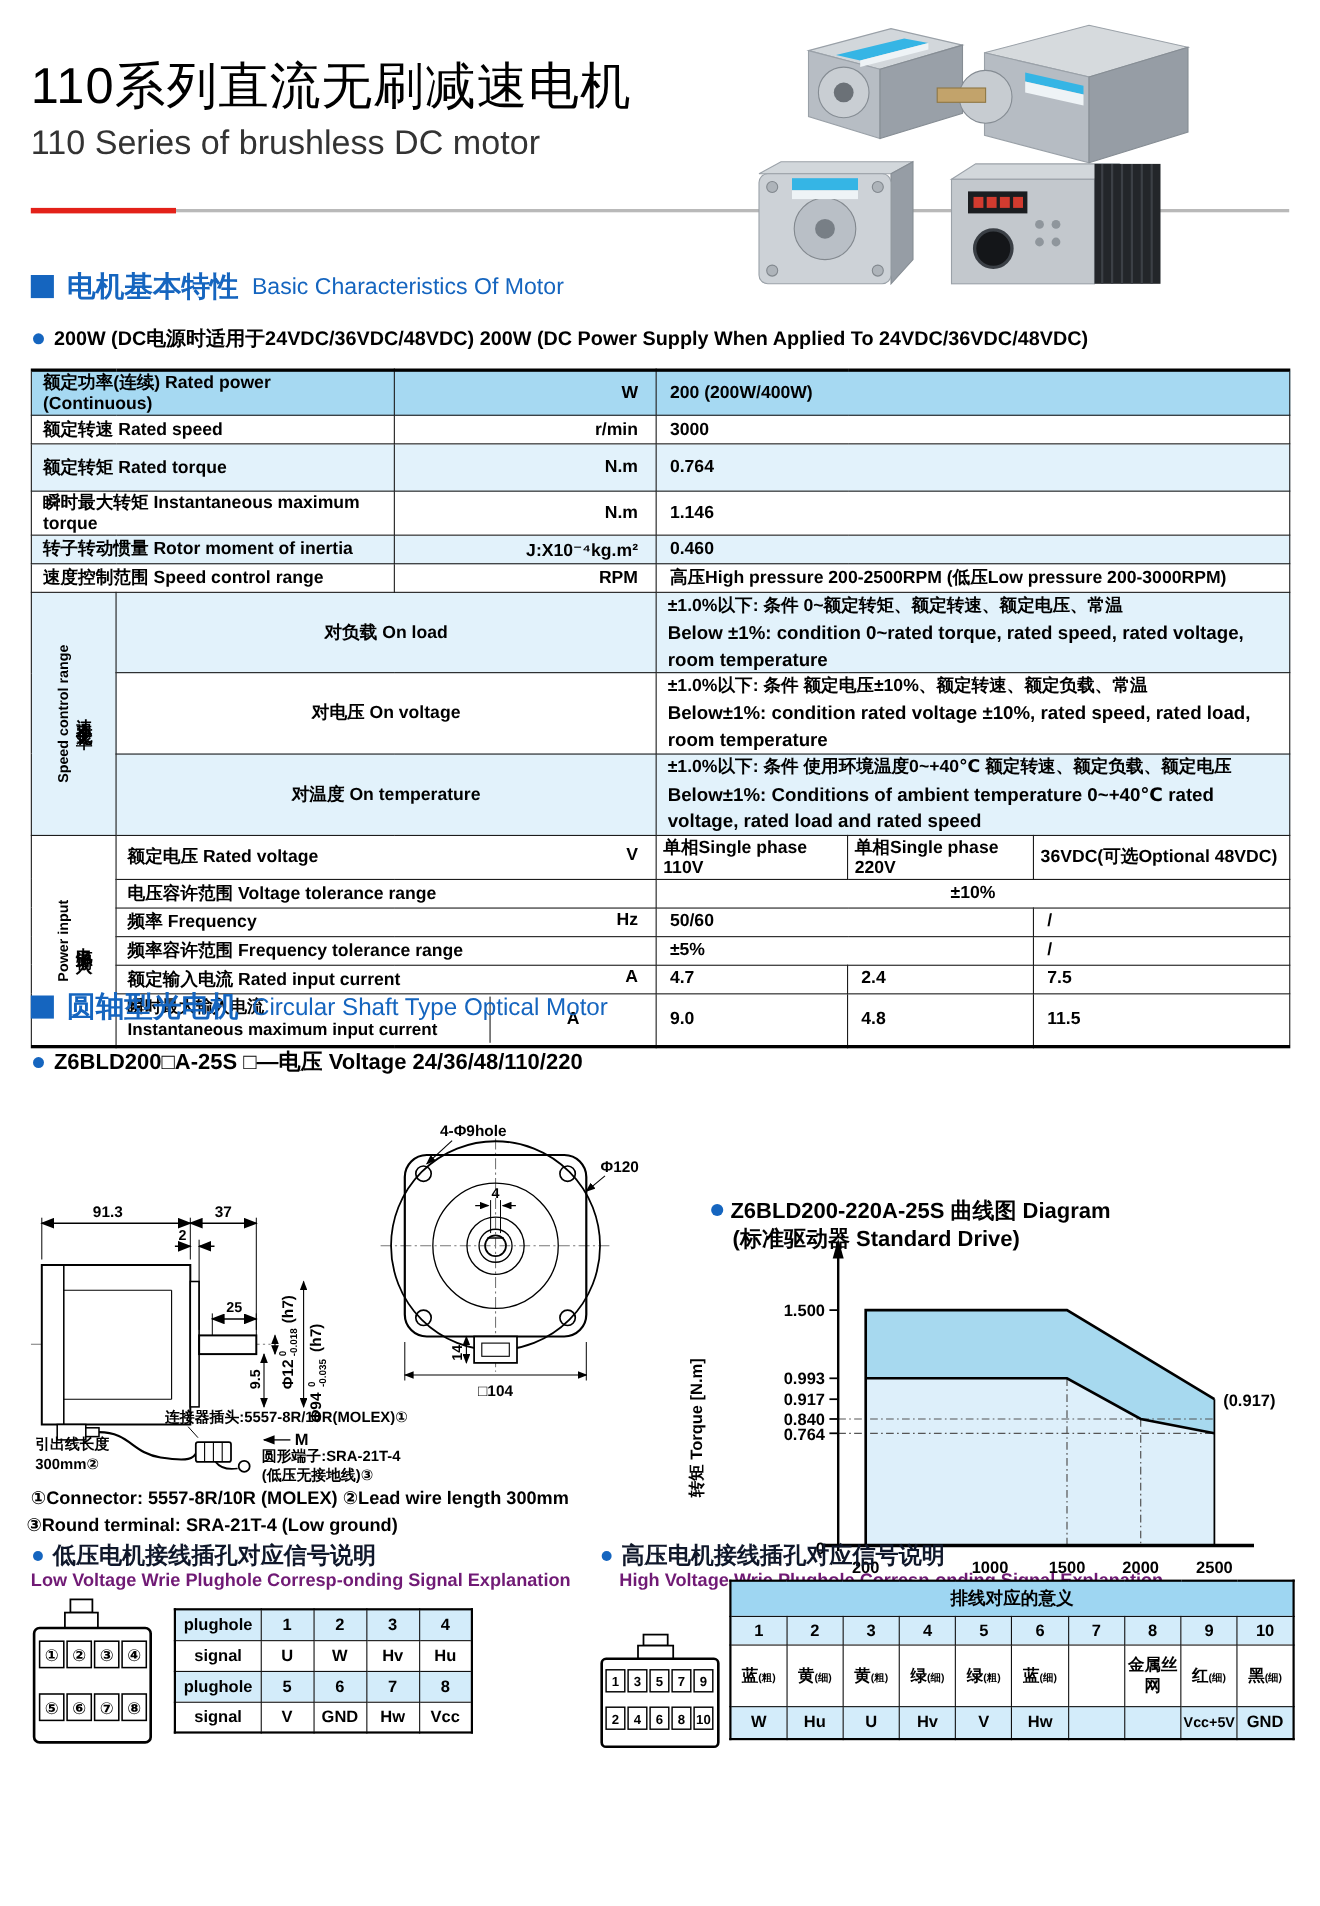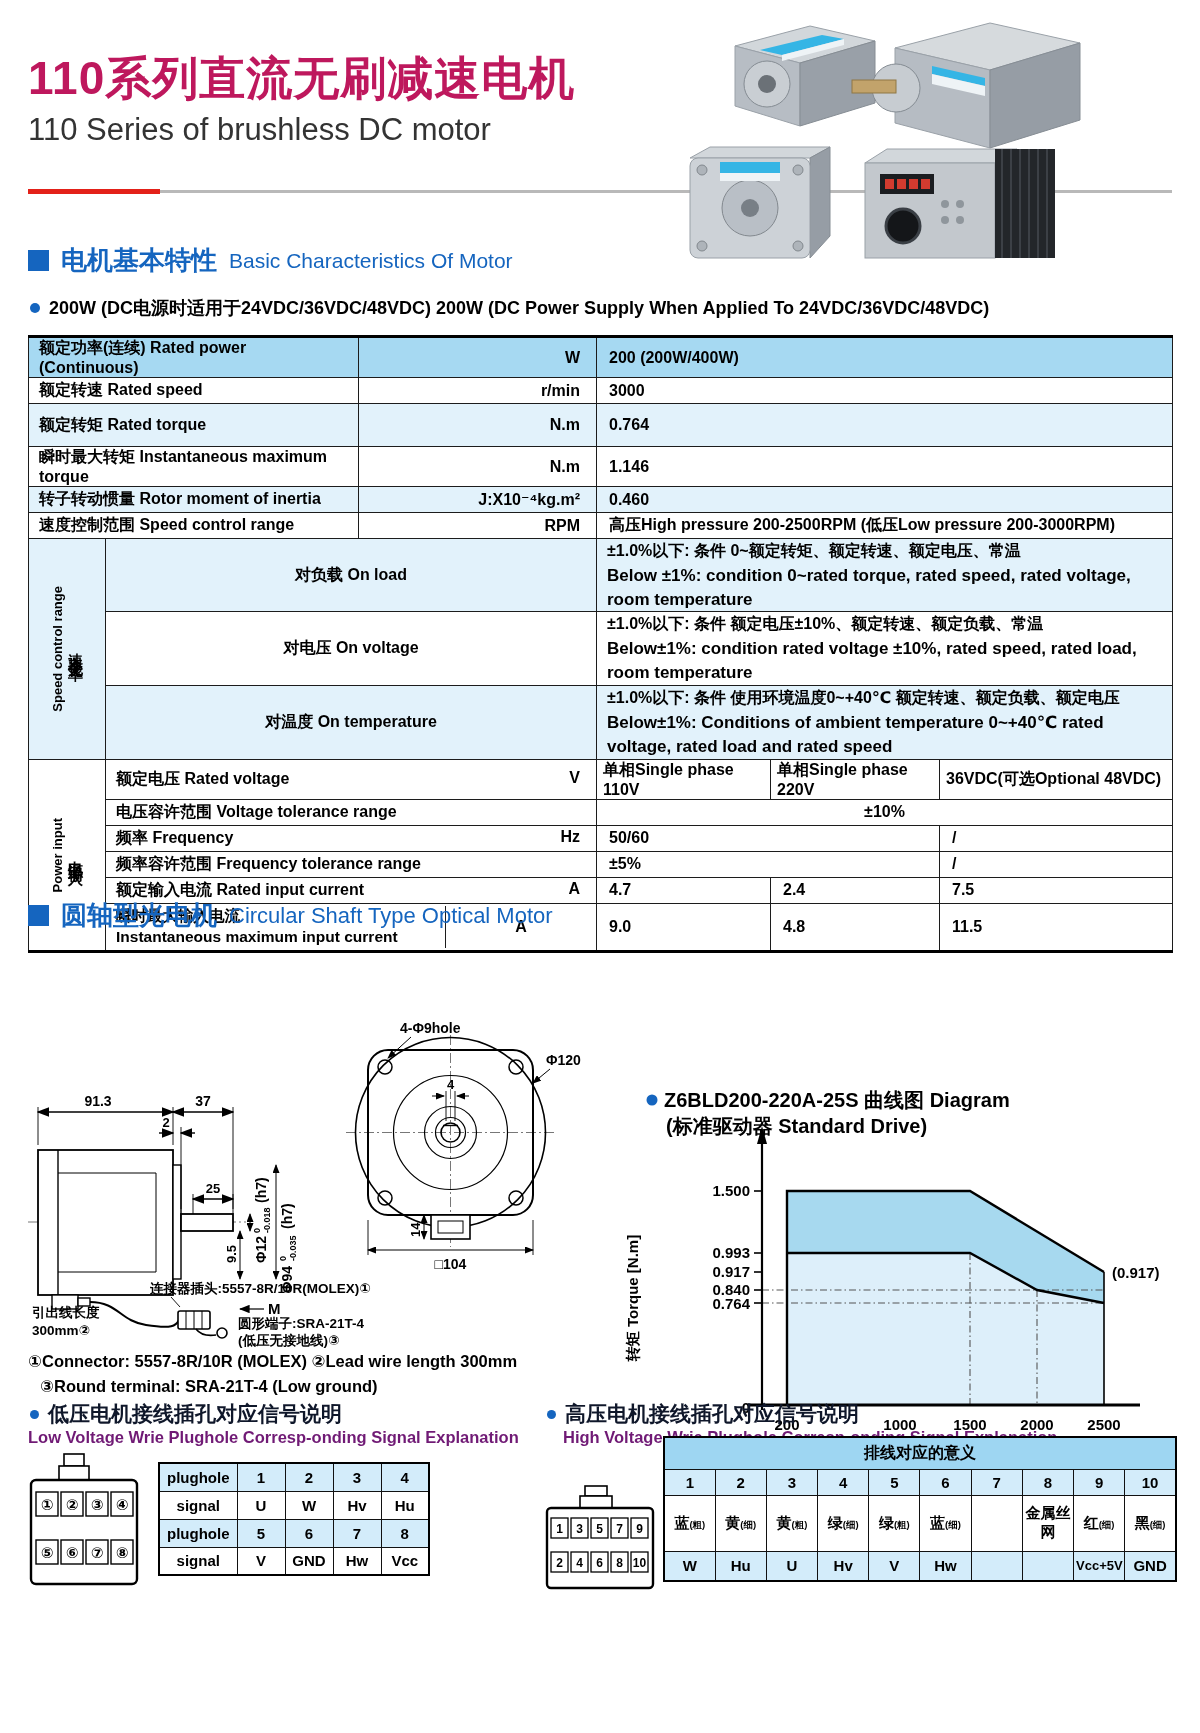--- a/index.html
+++ b/index.html
@@ -1,19 +1,19 @@
 <!DOCTYPE html>
 <html><head>
 <meta charset="utf-8">
 <style>
   html,body{margin:0;padding:0;background:#888;}
   #page{position:relative;width:1200px;height:1733px;background:#fff;overflow:hidden;
         font-family:"Liberation Sans","DejaVu Sans",sans-serif;color:#000;}
   .abs{position:absolute;}
-  .zh-title{font-size:46px;font-weight:700;color:#be185d;letter-spacing:1px;}
+  .zh-title{font-size:46px;font-weight:400;color:#000000;letter-spacing:1px;}
   .en-title{font-size:31px;font-weight:500;color:#333;}
   .rule-red{height:5px;background:#e32119;}
   .rule-gray{height:3px;background:#b9b9b9;}
   .sec-head{display:flex;align-items:center;gap:12px;}
   .sec-sq{width:21px;height:21px;background:#1565bf;flex:0 0 auto;}
   .sec-zh{font-size:26px;font-weight:700;color:#1565bf;}
   .sec-en{font-size:21px;font-weight:500;color:#1565bf;}
   .dot{width:10px;height:10px;border-radius:50%;background:#1565bf;flex:0 0 auto;}
   .bullet-line{display:flex;align-items:center;gap:9px;font-size:18px;font-weight:600;color:#000;}
   .bullet-line.big{font-size:20px;font-weight:700;}
@@ -255,20 +255,24 @@
       <td class="val">11.5</td>
     </tr>
   </tbody>
     </table>
 
   <div class="abs sec-head" style="left:28px;top:898px;">
     <div class="sec-sq"></div>
     <span class="sec-zh">圆轴型光电机</span>
     <span class="sec-en" style="font-size:22px;">Circular Shaft Type Optical Motor</span>
   </div>
+  <div class="abs bullet-line big" style="left:30px;top:952px;">
+    <div class="dot"></div>
+    <span>Z6BLD200□A-25S  □—电压 Voltage 24/36/48/110/220</span>
+  </div>
 
   <svg class="abs" style="left:28px;top:995px;" width="592" height="400" viewBox="0 0 592 400">
     <defs>
       <marker id="arr" markerWidth="9" markerHeight="7" refX="8" refY="3.5" orient="auto">
         <path d="M0,0 L9,3.5 L0,7 z" fill="#000"></path>
       </marker>
       <marker id="arrS" markerWidth="9" markerHeight="7" refX="1" refY="3.5" orient="auto">
         <path d="M9,0 L0,3.5 L9,7 z" fill="#000"></path>
       </marker>
     </defs>
@@ -462,21 +466,21 @@
       <text x="504" y="350">2500</text>
     </g>
     <text x="512" y="198" font-size="15">(0.917)</text>
     <g transform="translate(38,218) rotate(-90)">
       <text x="0" y="0" font-size="15" text-anchor="middle">转矩 Torque [N.m]</text>
     </g>
     <text x="310" y="378" font-size="15" text-anchor="middle">转速 Speed [rpm]</text>
   </svg>
 
   <div class="abs note" style="left:28px;top:1352px;">①Connector: 5557-8R/10R (MOLEX) ②Lead wire length 300mm</div>
-  <div class="abs note" style="left:40px;top:1377px;">③Round terminal: SRA-21T-4 (Low ground)</div>
+  <div class="abs note" style="left:24px;top:1377px;">③Round terminal: SRA-21T-4 (Low ground)</div>
 
   <div class="abs bullet-line" style="left:30px;top:1400px;">
     <div class="dot" style="width:9px;height:9px;"></div>
     <span class="bsec-zh">低压电机接线插孔对应信号说明</span>
   </div>
   <div class="abs bsec-en" style="left:28px;top:1428px;">Low Voltage Wrie Plughole Corresp-onding Signal Explanation</div>
 
   <svg class="abs" style="left:28px;top:1452px;" width="112" height="136" viewBox="0 0 112 136">
     <g stroke="#000" fill="#fff">
       <rect x="36" y="2" width="20" height="12" stroke-width="1.6"></rect>

